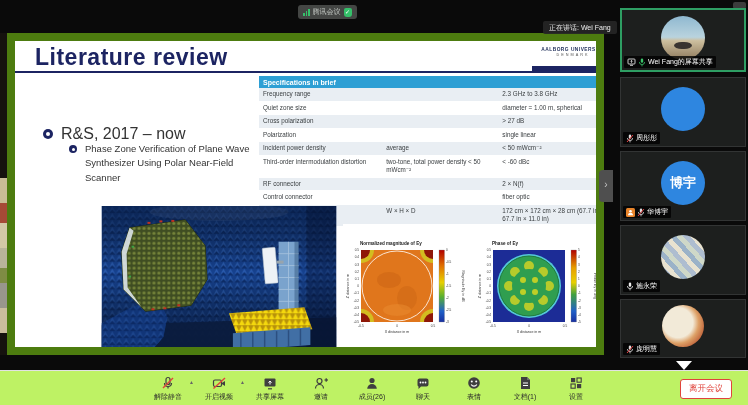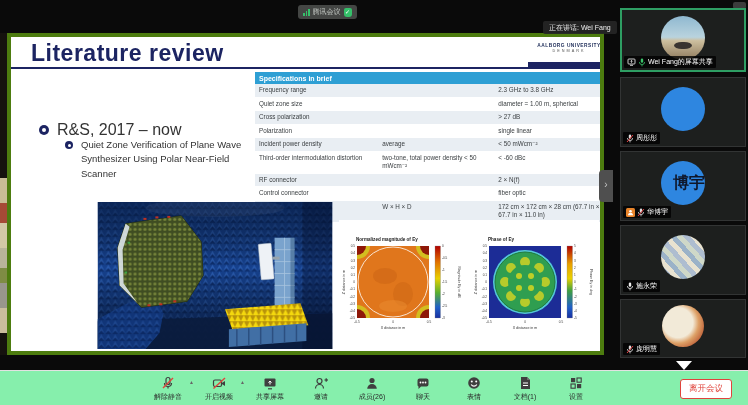--- a/index.html
+++ b/index.html
@@ -4,21 +4,21 @@
 <style>
 *{margin:0;padding:0;box-sizing:border-box}
 html,body{background:#111;font-family:"Liberation Sans","DejaVu Sans",sans-serif}
 #stage{position:relative;width:748px;height:405px;background:#0a0a0a;overflow:hidden}
 
 
 .edge{position:absolute;left:0;top:33px;width:7px;height:322px;background:#15120e}
 .edge div{position:absolute;left:0;width:7px}
 
 
-.share-frame{position:absolute;left:7px;top:33px;width:597px;height:322px;border:4px solid #4d7c0f;background:#fff}
+.share-frame{position:absolute;left:7px;top:33px;width:597px;height:322px;border:8px solid #4d7c0f;background:#fff}
 .slide{position:relative;width:100%;height:100%;background:#fff;overflow:hidden}
 .slide-title{position:absolute;left:20px;top:3px;font-size:23px;font-weight:800;color:#1c2462;letter-spacing:.5px}
 .title-rule{position:absolute;left:0;top:30px;width:100%;height:2px;background:#1c2462}
 .logo-bar{position:absolute;left:517px;top:25px;width:78px;height:5px;background:#1c2462}
 .logo{position:absolute;left:521px;top:6px;width:74px;text-align:center;color:#1b2a56}
 .logo .l1{font-size:4.8px;font-weight:700;letter-spacing:.5px;white-space:nowrap}
 .logo .l2{font-size:3.8px;letter-spacing:2px;color:#555;margin-top:1px}
 
 .bullet-row{position:absolute;left:28px;top:84px;display:flex;align-items:center;gap:8px}
 .bullet-dot{width:10px;height:10px;border-radius:50%;background:#1c2462;position:relative;flex:0 0 auto}
@@ -54,32 +54,32 @@
 
 .speaking{position:absolute;left:543px;top:21px;height:13px;background:rgba(38,38,38,.93);border-radius:2px;color:#eee;font-size:7px;line-height:13px;padding:0 6px;white-space:nowrap;z-index:5}
 
 
 .sidebar{position:absolute;left:620px;top:0;width:126px;height:372px}
 .tile{position:absolute;left:0;width:126px;background:#1d1f1e;border:1px solid #323434;overflow:hidden}
 .tile.active{border:2px solid #2e9e63}
 .avatar{position:absolute;left:50%;transform:translateX(-50%);border-radius:50%}
 .av-photo-beach{background:linear-gradient(180deg,#8fb8d0 0%,#b9d3de 48%,#cdbf9f 56%,#8f7a5c 100%)}
 .av-photo-beach::after{content:"";position:absolute;left:30%;top:58%;width:40%;height:18%;background:#3a3430;border-radius:50%}
-.av-blue{background:#2e86e0;color:#0f172a;display:flex;align-items:center;justify-content:flex-end;font-size:16px;font-weight:700}
+.av-blue{background:#2e86e0;color:#ffffff;display:flex;align-items:center;justify-content:center;font-size:13px;font-weight:700}
 .av-mosaic{background:repeating-linear-gradient(48deg,#cfd8c8 0 5px,#aebdd0 5px 10px,#e8e2d0 10px 15px,#9bb2c8 15px 20px)}
 .av-warm{background:radial-gradient(circle at 38% 42%,#f2ead8 0 42%,#dda066 58%,#b85430 82%,#8f2c14 100%)}
 .nametag{position:absolute;left:2px;bottom:2px;background:rgba(0,0,0,.78);color:#fff;font-size:7px;display:flex;align-items:center;gap:2px;padding:1px 3px;border-radius:1px;white-space:nowrap}
 .badge-host{width:9px;height:9px;background:#e8842a;border-radius:1.5px;display:flex;align-items:center;justify-content:center}
 .mini{display:flex}
 .scroll-down{position:absolute;left:676px;top:361px;width:0;height:0;border-left:8px solid transparent;border-right:8px solid transparent;border-top:9px solid #fff}
 .panel-top-btn{position:absolute;left:733px;top:2px;width:13px;height:7px;background:#3c3c3c;border-radius:2px}
 .handle{position:absolute;left:599px;top:170px;width:14px;height:32px;background:#4f4f4f;border-radius:4px 0 0 4px;color:#c4c4c4;font-size:10px;line-height:30px;text-align:center}
 
 
-.footer{position:absolute;left:0;top:370px;width:748px;height:35px;background:#86efac;border-top:1px solid #e2e2e2}
+.footer{position:absolute;left:0;top:370px;width:748px;height:35px;background:#bef264;border-top:1px solid #e2e2e2}
 .tools{position:absolute;left:148px;top:3px;display:flex;gap:11px}
 .tool{position:relative;width:40px;display:flex;flex-direction:column;align-items:center;cursor:default}
 .ticon{height:17px;display:flex;align-items:center}
 .tlabel{font-size:7px;color:#2b2b2b;margin-top:1px;white-space:nowrap}
 .tcaret{position:absolute;right:-6px;top:5px;font-size:5px;color:#666}
 .leave-btn{position:absolute;right:16px;top:8px;background:#fff;border:1px solid #e0443c;color:#e0443c;font-size:8.5px;padding:3px 8px;border-radius:3px}
 </style>
 </head>
 <body>
 
@@ -104,21 +104,21 @@
         <div class="l1">AALBORG UNIVERSITY</div>
         <div class="l2">DENMARK</div>
       </div>
 
       <div class="bullet-row">
         <span class="bullet-dot"></span>
         <span class="bullet-text">R&amp;S, 2017 – now</span>
       </div>
       <div class="subbullet-row">
         <span class="bullet-dot small"></span>
-        <span class="subbullet-text">Quiet Zone Verification of Plane Wave Synthesizer Using Polar Near-Field Scanner</span>
+        <span class="subbullet-text">Phase Zone Verification of Plane Wave Synthesizer Using Polar Near-Field Scanner</span>
       </div>
 
       <div class="spec-table">
         <div class="spec-header">Specifications in brief</div>
         <div id="spec-body">
             <div class="tr odd">
               <div class="td">Frequency range</div>
               <div class="td"></div>
               <div class="td">2.3 GHz to 3.8 GHz</div>
             </div>

